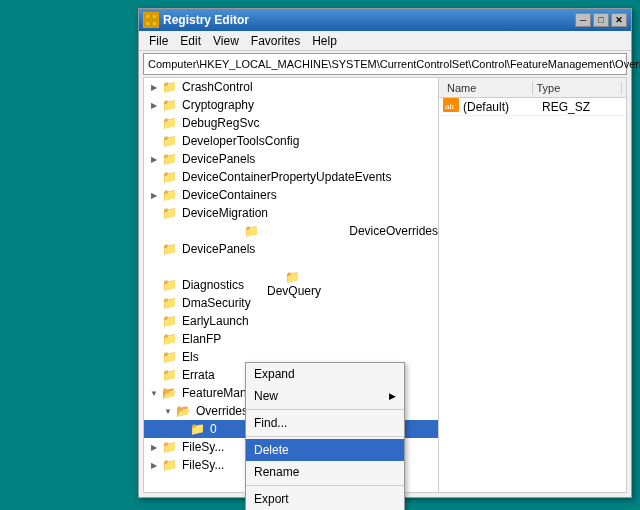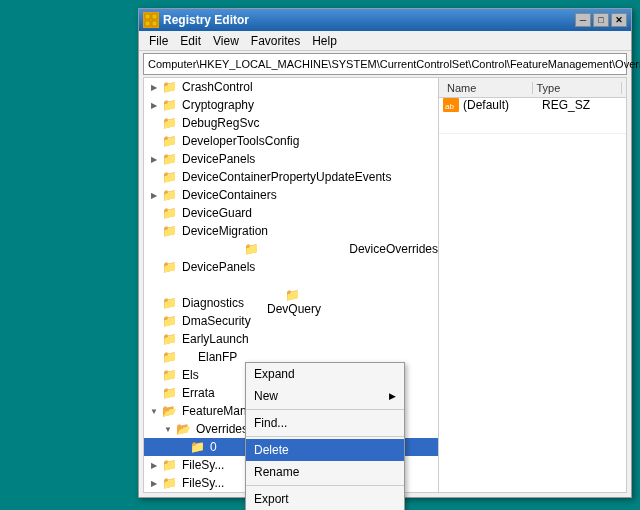--- a/index.html
+++ b/index.html
@@ -160,21 +160,22 @@
       display: inline-flex;
       align-items: center;
       justify-content: center;
       font-size: 13px;
     }
     .folder-closed::before { content: '📁'; font-size: 12px; }
     .folder-open::before { content: '📂'; font-size: 12px; }
 
     .detail-row {
       display: flex;
-      height: 36px;
+      align-items: center;
+      height: 18px;
       padding: 0 4px;
       font-size: 12px;
       border-bottom: 1px solid #f0f0f0;
     }
     .detail-row .icon-col {
       width: 20px;
       flex-shrink: 0;
     }
     .detail-row .name-col {
       flex: 1;
@@ -287,25 +288,20 @@
             <span style="margin-left: 2px;">DeviceContainerPropertyUpdateEvents</span>
           </div>
           <div class="tree-item" style="padding-left: 4px;">
             <span class="expand-arrow">▶</span>
             <span class="folder-icon folder-closed"></span>
             <span style="margin-left: 2px;">DeviceContainers</span>
           </div>
           <div class="tree-item" style="padding-left: 4px;">
             <span class="expand-arrow"></span>
             <span class="folder-icon folder-closed"></span>
-            <span style="margin-left: 2px;">DeviceGuard</span>
-          </div>
-          <div class="tree-item" style="padding-left: 4px;">
-            <span class="expand-arrow"></span>
-            <span class="folder-icon folder-closed"></span>
             <span style="margin-left: 2px;">DeviceMigration</span>
           </div>
           <div class="tree-item" style="padding-left: 0; justify-content: space-between;">
             <span class="expand-arrow"></span>
             <span class="folder-icon folder-closed"></span>
             <span style="margin-left: 2px;">DeviceOverrides</span>
           </div>
           <div class="tree-item" style="padding-left: 4px;">
             <span class="expand-arrow"></span>
             <span class="folder-icon folder-closed"></span>
@@ -327,21 +323,21 @@
             <span style="margin-left: 2px;">DmaSecurity</span>
           </div>
           <div class="tree-item" style="padding-left: 4px;">
             <span class="expand-arrow"></span>
             <span class="folder-icon folder-closed"></span>
             <span style="margin-left: 2px;">EarlyLaunch</span>
           </div>
           <div class="tree-item" style="padding-left: 4px;">
             <span class="expand-arrow"></span>
             <span class="folder-icon folder-closed"></span>
-            <span style="margin-left: 18px;">ElanFP</span>
+            <span style="margin-left: 2px;">ElanFP</span>
           </div>
           <div class="tree-item" style="padding-left: 4px;">
             <span class="expand-arrow"></span>
             <span class="folder-icon folder-closed"></span>
             <span style="margin-left: 2px;">Els</span>
           </div>
           <div class="tree-item" style="padding-left: 4px;">
             <span class="expand-arrow"></span>
             <span class="folder-icon folder-closed"></span>
             <span style="margin-left: 2px;">Errata</span>

